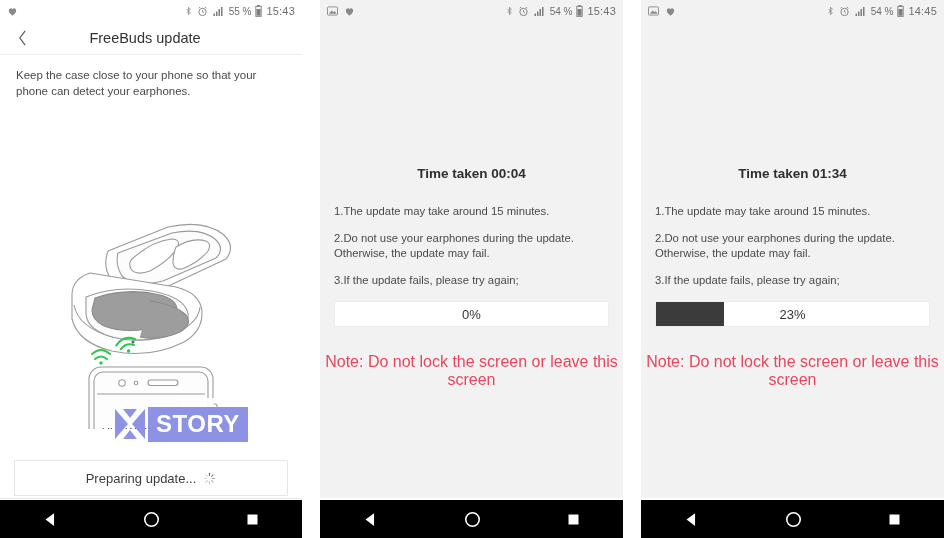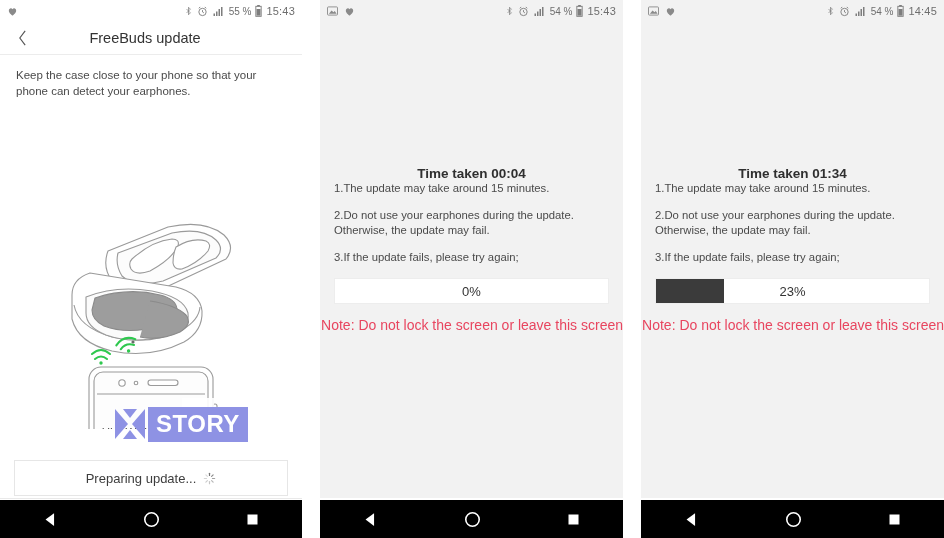--- a/index.html
+++ b/index.html
@@ -31,28 +31,28 @@
   .illus{position:relative;width:302px;height:330px;}
   .illus svg{position:absolute;left:0;top:0;}
 
   .btn-wrap{position:absolute;left:14px;right:14px;bottom:42px;}
   .prep-btn{height:34px;background:#ffffff;border:1px solid #e6e6e6;display:flex;
             align-items:center;justify-content:center;gap:7px;font-size:13px;color:#3d3d3d;}
   .p1-footline{position:absolute;left:0;right:0;bottom:39px;height:1px;background:#e9e9e9;}
 
   
   .upd-head{margin-top:144px;text-align:center;font-size:13.5px;color:#2f2f2f;font-weight:bold;}
-  .steps{padding:0 14px;}
+  .steps{margin-top:23px;padding:0 14px;}
   .step{font-size:11.3px;line-height:15.5px;color:#4a4a4a;margin-bottom:11px;}
   .bar{margin:13px 14px 0 14px;height:26px;background:#ffffff;position:relative;
        border:1px solid #ededed;box-sizing:border-box;}
   .bar-fill{position:absolute;left:0;top:0;bottom:0;background:#3b3b3b;}
   .bar-label{position:absolute;left:0;right:0;top:0;bottom:0;display:flex;
              align-items:center;justify-content:center;font-size:13px;color:#333;}
-  .note{margin-top:13px;text-align:right;font-size:14px;color:#e8455f;}
+  .note{margin-top:26px;text-align:center;font-size:16px;color:#e8455f;}
 
   
   .navbar{position:absolute;left:0;right:0;bottom:0;height:38px;background:#000000;
           display:flex;align-items:center;justify-content:space-around;}
   .nav-sep{position:absolute;left:0;right:0;bottom:38px;height:2px;background:#ffffff;}
 
   
   .wm{position:absolute;left:112px;top:404px;width:270px;height:40px;display:flex;
       align-items:center;pointer-events:none;}
   .wm-pix{font-size:29px;font-weight:bold;letter-spacing:1px;color:rgba(255,255,255,.82);

